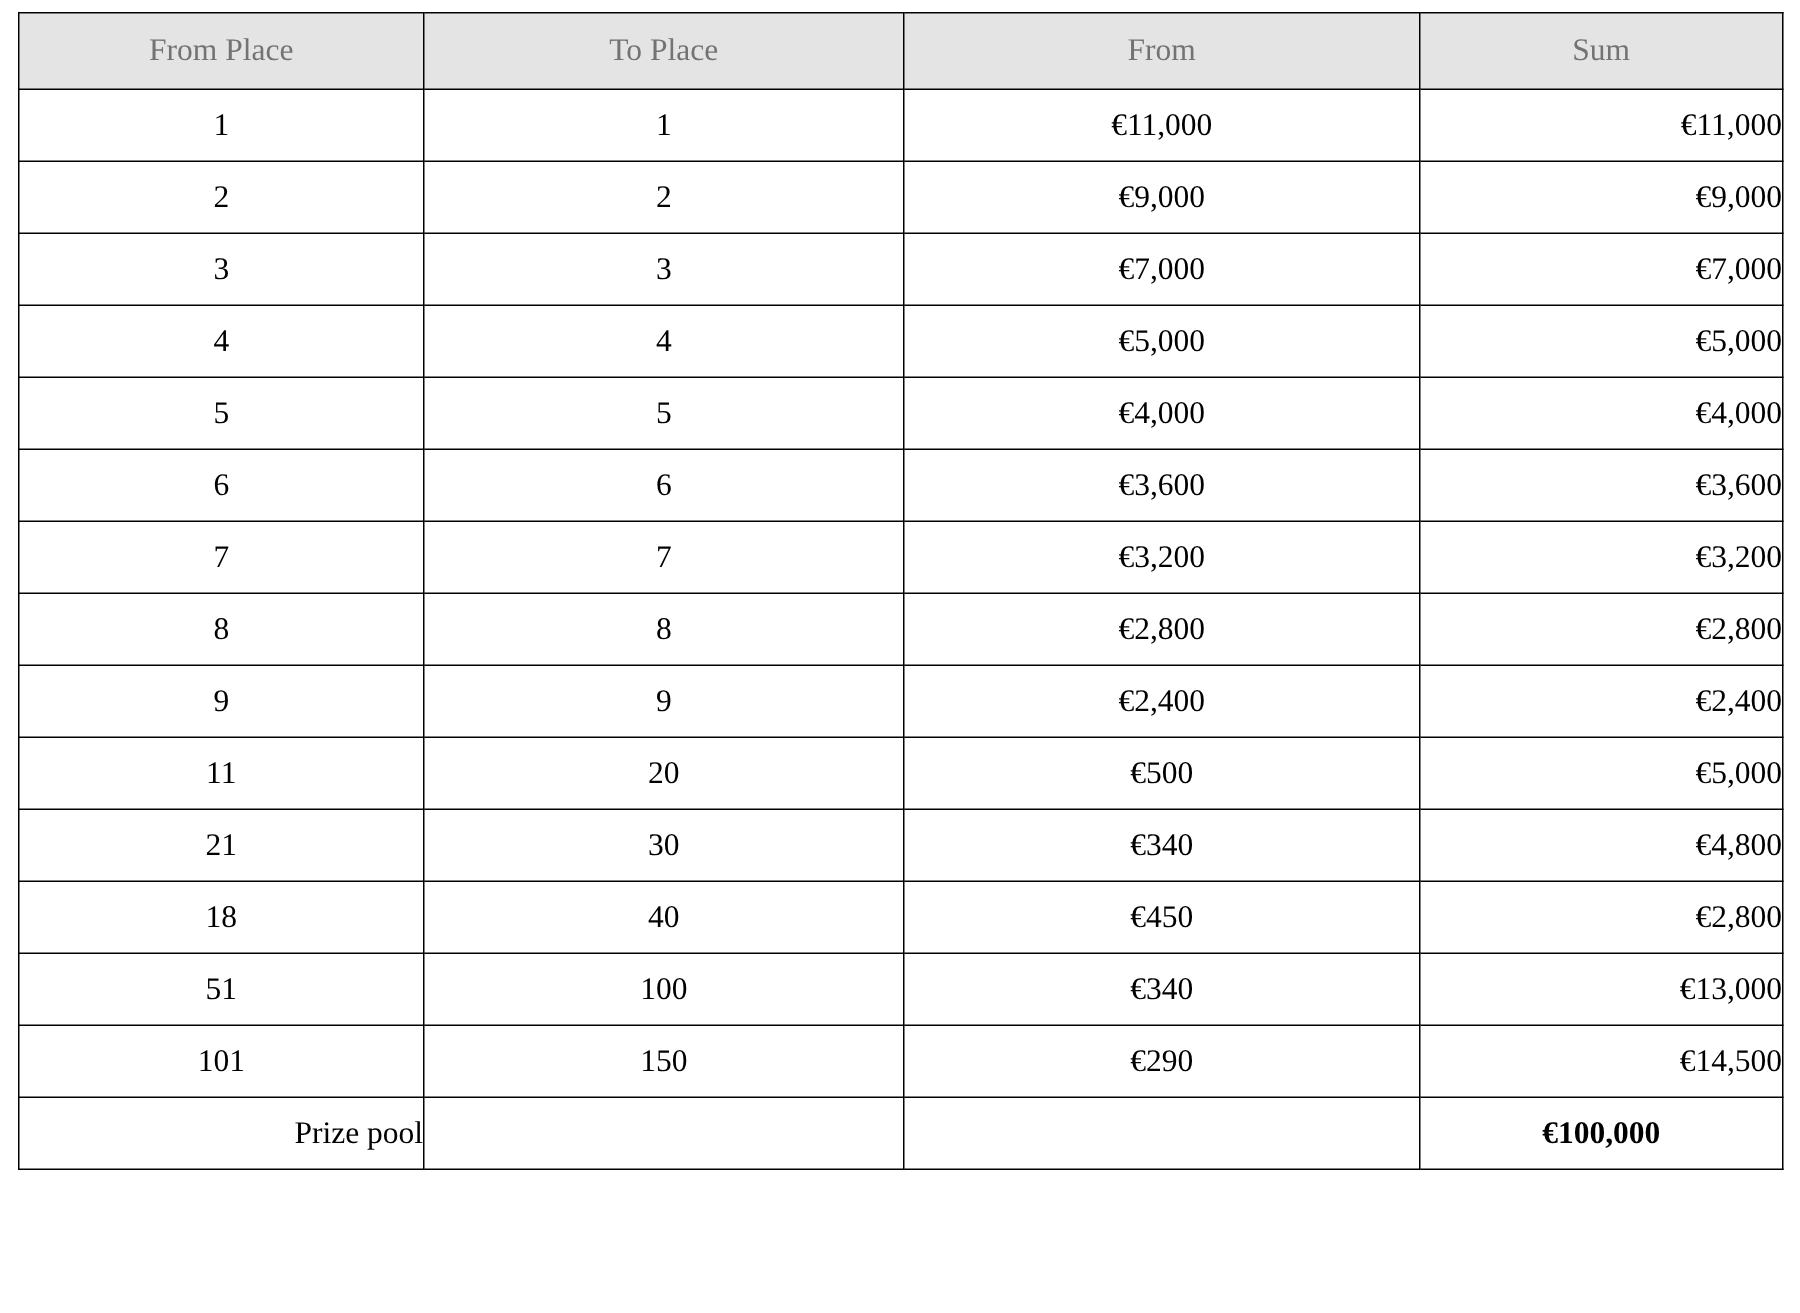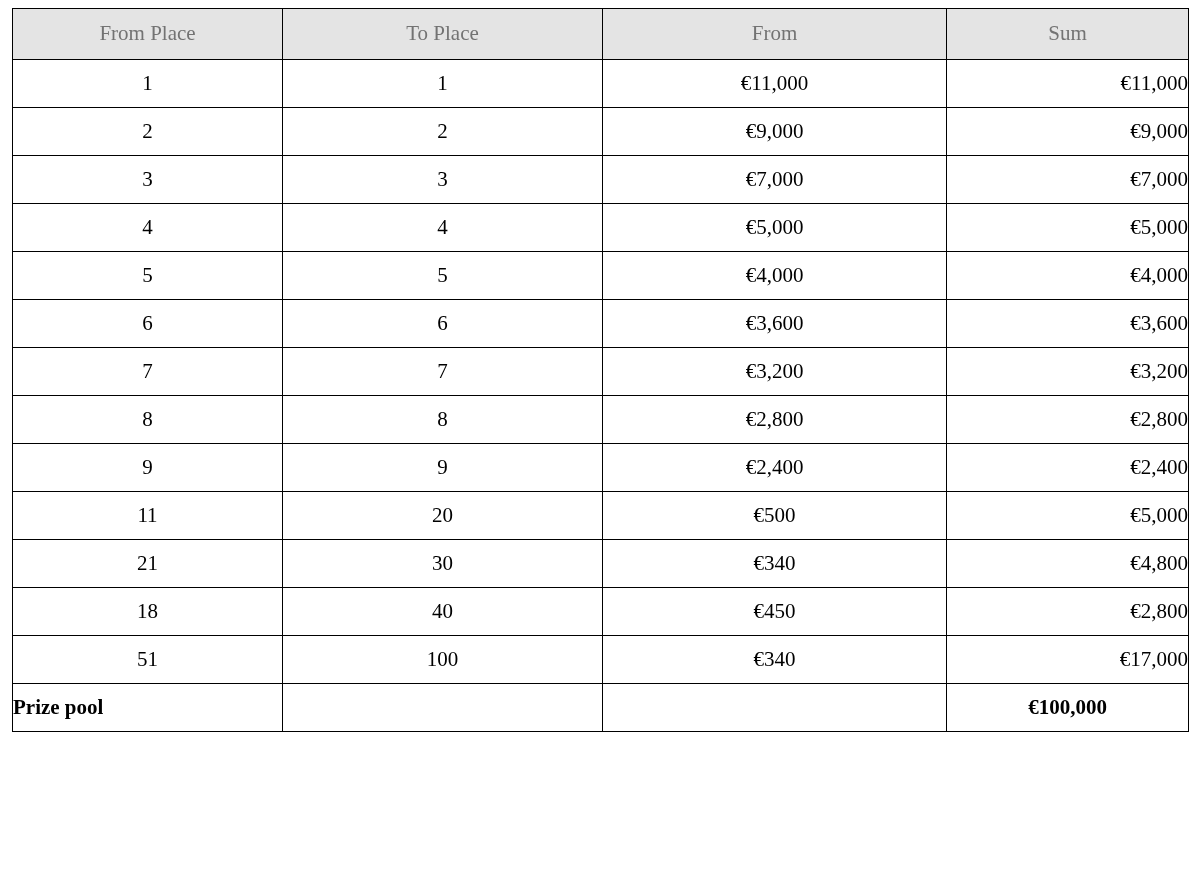--- a/index.html
+++ b/index.html
@@ -43,22 +43,22 @@
     color: #737373;
     font-weight: normal;
     text-align: center;
     height: 50px;
     font-size: 21px;
     margin-top: 33px;
   }
   td.cell-center { text-align: center; }
   td.cell-right  { text-align: right; padding-right: 14px; }
   td.cell-left-bold {
-    text-align: left;
-    font-weight: bold;
+    text-align: right;
+    font-weight: normal;
     font-size: 20px;
   }
   td.cell-right-bold {
     text-align: center;
     padding-right: 14px;
     font-weight: bold;
     font-size: 20px;
   }
   td.cell-empty { text-align: center; }
 </style>
@@ -151,21 +151,27 @@
       <tr>
         <td class="cell-center">18</td>
         <td class="cell-center">40</td>
         <td class="cell-center">€450</td>
         <td class="cell-right">€2,800</td>
       </tr>
       <tr>
         <td class="cell-center">51</td>
         <td class="cell-center">100</td>
         <td class="cell-center">€340</td>
-        <td class="cell-right">€17,000</td>
+        <td class="cell-right">€13,000</td>
+      </tr>
+      <tr>
+        <td class="cell-center">101</td>
+        <td class="cell-center">150</td>
+        <td class="cell-center">€290</td>
+        <td class="cell-right">€14,500</td>
       </tr>
       <tr>
         <td class="cell-left-bold">Prize pool</td>
         <td class="cell-empty"></td>
         <td class="cell-empty"></td>
         <td class="cell-right-bold">€100,000</td>
       </tr>
     </tbody>
   </table>
 </div>

